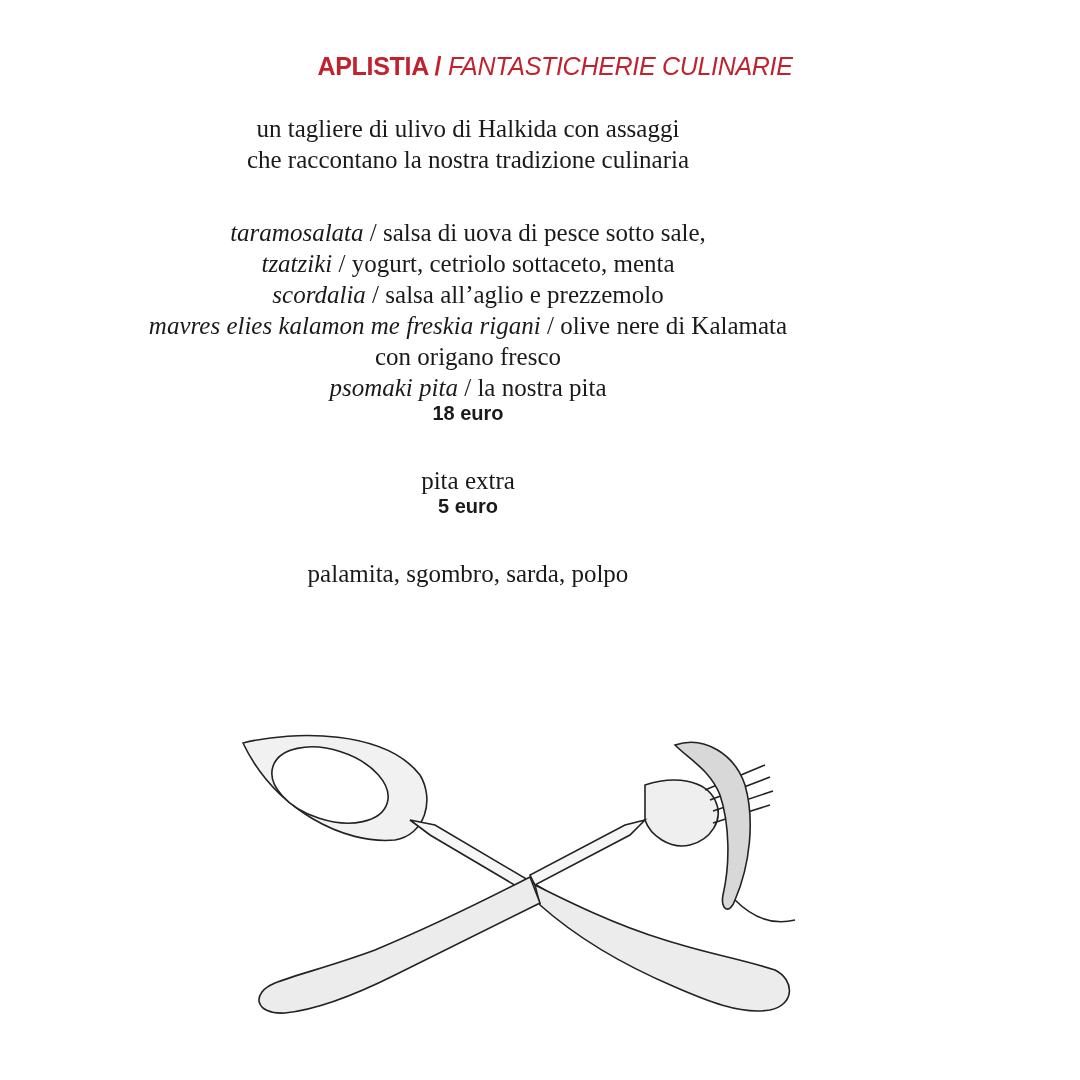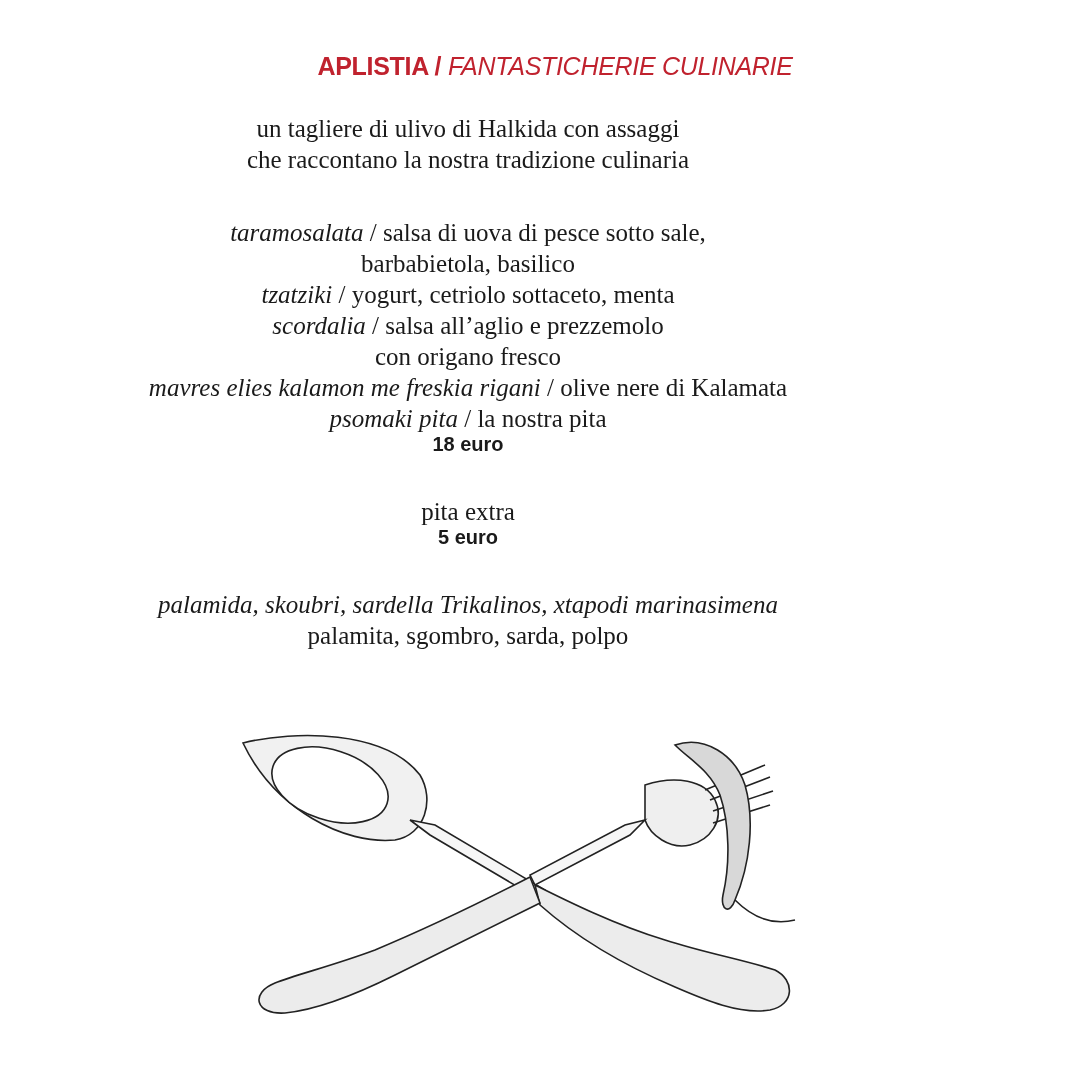--- a/index.html
+++ b/index.html
@@ -23,39 +23,37 @@
 <div class="title">
   <span class="brand">APLISTIA /</span><span class="sub"> FANTASTICHERIE CULINARIE</span>
 </div>
 
 <div class="menu" style="top:113px;">
   <span class="line">un tagliere di ulivo di Halkida con assaggi</span>
   <span class="line">che raccontano la nostra tradizione culinaria</span>
   <span class="gap"></span>
 
   <span class="line"><i>taramosalata</i><span> / </span><span>salsa di uova di pesce sotto sale,</span></span>
-  <span class="line">barbabietola, basilico</span>
 
   <span class="line"><i>tzatziki</i><span> / </span><span>yogurt, cetriolo sottaceto, menta</span></span>
 
   <span class="line"><i>scordalia</i><span> / </span><span>salsa all’aglio e prezzemolo</span></span>
 
+  <span class="line"><i>mavres elies kalamon me freskia rigani</i><span> / </span><span>olive nere di Kalamata</span></span>
   <span class="line">con origano fresco</span>
-  <span class="line"><i>mavres elies kalamon me freskia rigani</i><span> / </span><span>olive nere di Kalamata</span></span>
 
   <span class="line"><i>psomaki pita</i><span> / </span><span>la nostra pita</span></span>
 
   <span class="price">18 euro</span>
   <span class="gap"></span>
 
   <span class="line">pita extra</span>
   <span class="price">5 euro</span>
   <span class="gap"></span>
 
-  <span class="line"><i>palamida, skoubri, sardella Trikalinos, xtapodi marinasimena</i></span>
   <span class="line">palamita, sgombro, sarda, polpo</span>
 </div>
 
 <svg class="illustration" viewBox="0 0 580 290">
   <g fill="none" stroke="#222" stroke-width="1.6">
 
     <path d="M8,18 C60,5 150,5 185,50 C200,75 190,110 160,115 C110,120 40,85 8,18 Z" fill="#f1f1f1"></path>
     <ellipse cx="95" cy="60" rx="60" ry="35" transform="rotate(18 95 60)" fill="#fff"></ellipse>
 
     <path d="M175,95 L200,100 L310,165 L305,175 L195,110 Z" fill="#f6f6f6"></path>

